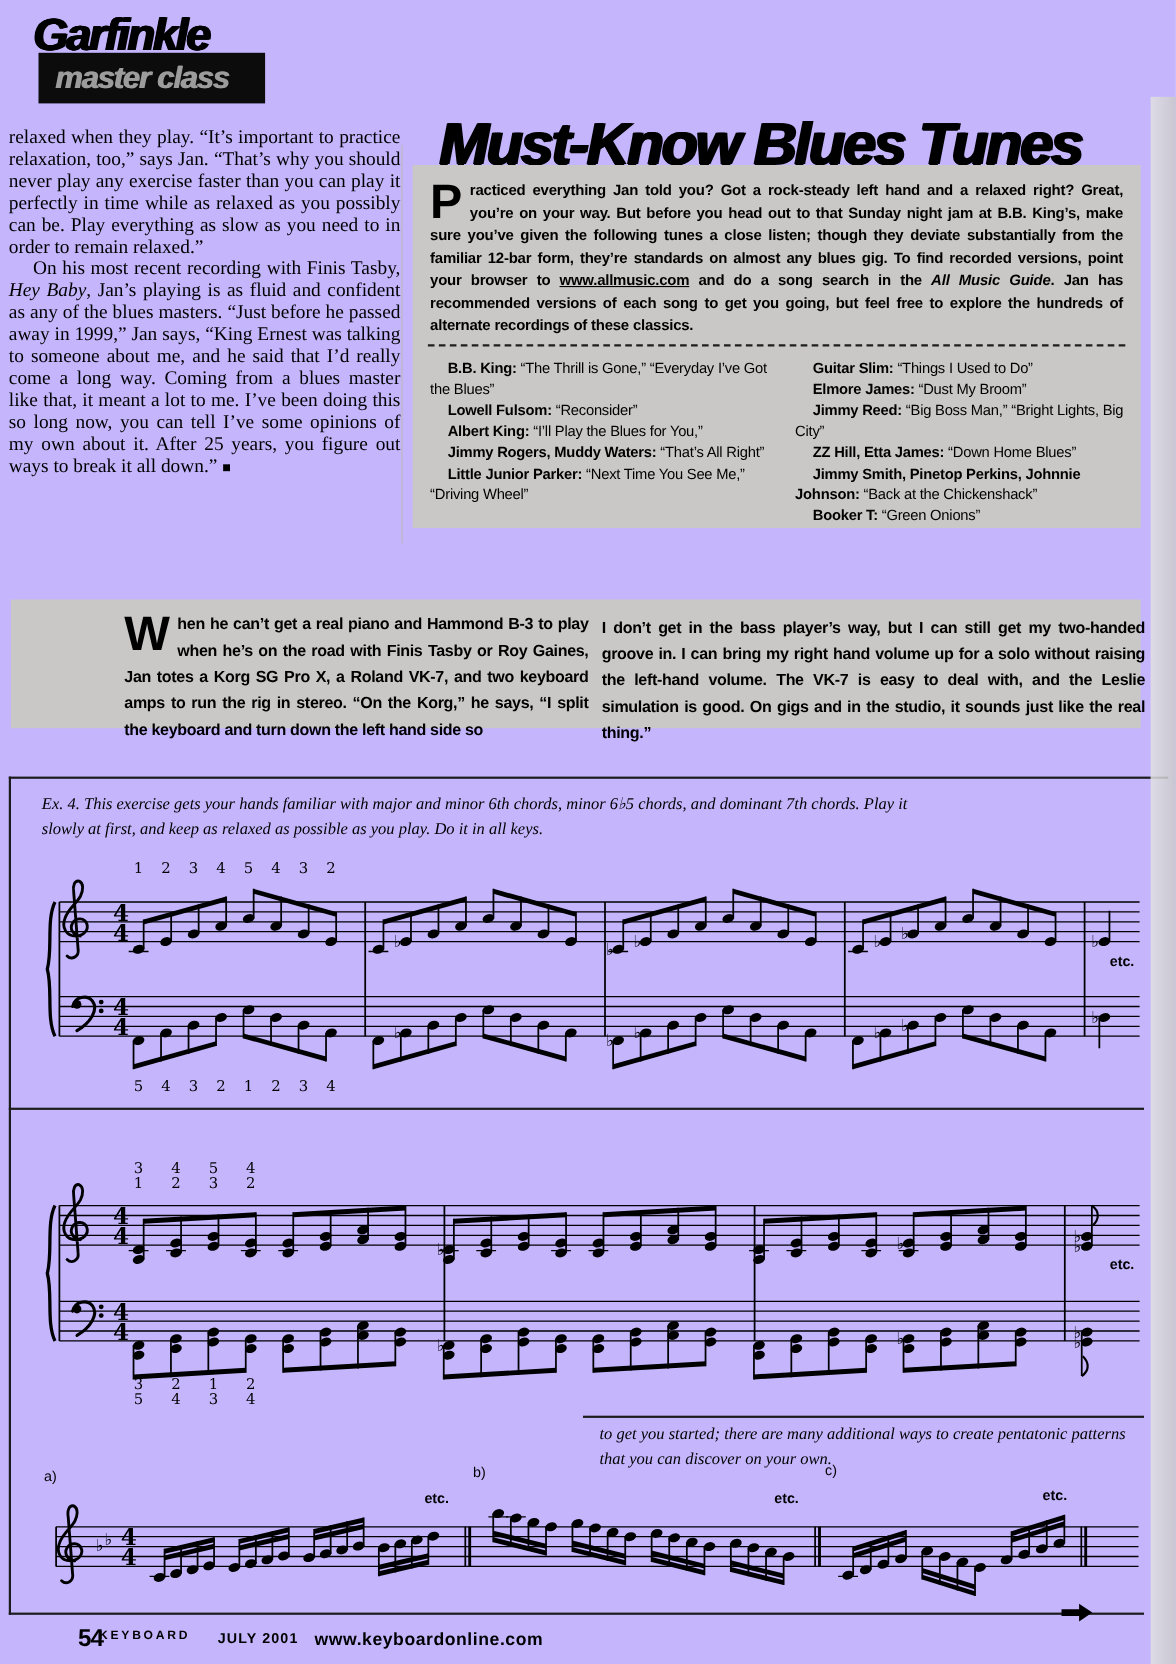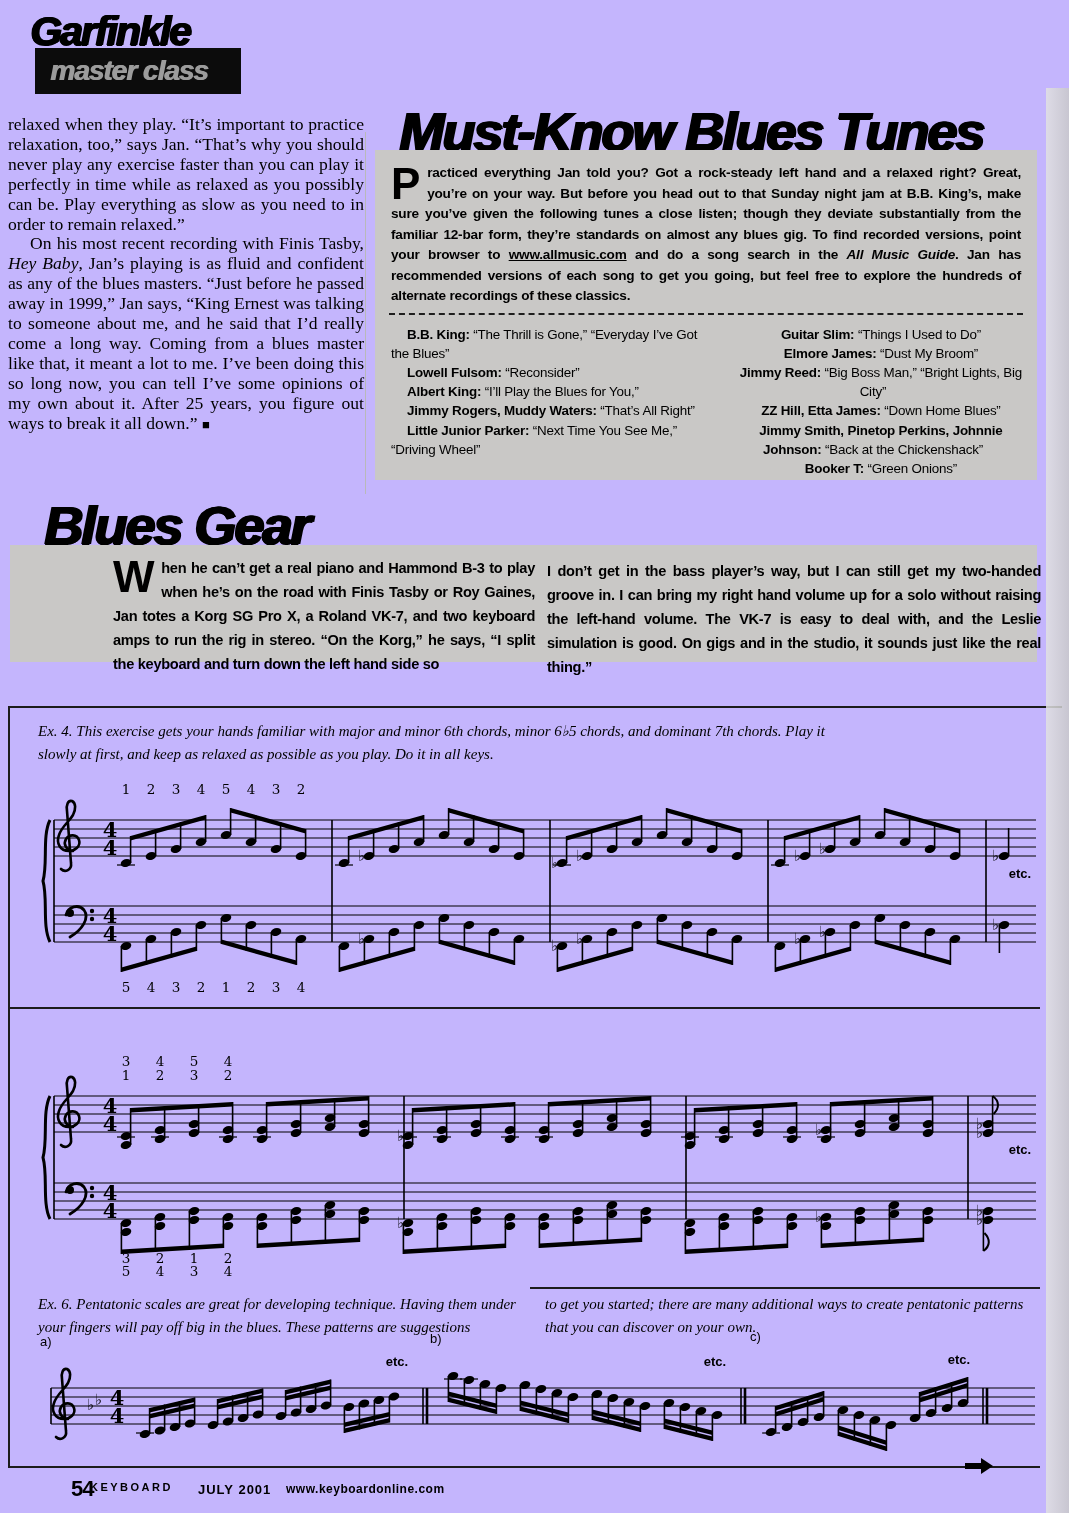--- a/index.html
+++ b/index.html
@@ -32,39 +32,39 @@
   .graybox{background:#c9c8c6;}
   .intro{font-weight:bold;font-size:13.6px;line-height:20.5px;letter-spacing:-0.2px;
          text-align:justify;padding:13px 16px 0 16px;}
   .dropcap{float:left;font-weight:bold;font-size:44px;line-height:35px;padding:3px 7px 0 0;}
   .intro .u{text-decoration:underline;}
   .intro .it{font-style:italic;font-weight:bold;}
   .dash-sep{border-top:2px dashed #1e1e1e;margin:6px 14px 8px 14px;height:0;}
   .tune-cols{display:flex;padding:2px 14px 0 16px;}
   .tune-col{font-size:13.4px;line-height:19.2px;letter-spacing:-0.2px;}
   .tune-col.left{width:322px;margin-right:18px;}
-  .tune-col.right{width:308px;text-align:center;}
+  .tune-col.right{width:308px;}
   .tune b{font-weight:bold;padding-left:16px;}
   .tune span{font-weight:normal;}
 
   .gear-col{font-weight:bold;font-size:14.6px;line-height:24px;letter-spacing:-0.3px;text-align:justify;}
 
   
   .rule-h{background:#1c1c1c;height:2px;}
   .rule-v{background:#1c1c1c;width:2px;}
 
   
   .caption{font-family:"Liberation Serif",serif;font-style:italic;font-size:15px;line-height:23px;}
   .seclabel{font-size:13px;font-family:"Liberation Sans",sans-serif;}
 
   
   .f-num{font-size:22px;font-weight:bold;letter-spacing:-1px;}
   .f-mag{font-size:11px;font-weight:bold;letter-spacing:2.5px;}
   .f-date{font-size:13px;font-weight:bold;letter-spacing:1px;}
-  .f-url{font-size:12px;font-weight:bold;letter-spacing:0.5px;}
+  .f-url{font-size:16px;font-weight:bold;letter-spacing:0.5px;}
 
   .scan-edge{background:linear-gradient(to right,#e2e2e2,#c9c9c9);opacity:.85;}
   svg text{user-select:none;}
 </style>
 </head>
 <body>
 
 <div class="page">
 
   <div class="abs brand" style="left:30px;top:8px;">Garfinkle</div>
@@ -96,21 +96,20 @@
           <div class="tune"><b>Guitar Slim:</b><span> “Things I Used to Do”</span></div>
           <div class="tune"><b>Elmore James:</b><span> “Dust My Broom”</span></div>
           <div class="tune"><b>Jimmy Reed:</b><span> “Big Boss Man,” “Bright Lights, Big City”</span></div>
           <div class="tune"><b>ZZ Hill, Etta James:</b><span> “Down Home Blues”</span></div>
           <div class="tune"><b>Jimmy Smith, Pinetop Perkins, Johnnie Johnson:</b><span> “Back at the Chickenshack”</span></div>
           <div class="tune"><b>Booker T:</b><span> “Green Onions”</span></div>
         </div>
     </div>
   </div>
 
-  <div class="abs headline h-large" style="left:44px;top:494px;">Blues Gear</div>
   <div class="abs graybox" style="left:10px;top:545px;width:1027px;height:117px;">
     <div class="abs gear-col" style="left:103px;top:11px;width:422px;">
       <span class="dropcap">W</span><span>hen he can’t get a real piano and Hammond B-3 to play when he’s on the road with Finis Tasby or Roy Gaines, Jan totes a Korg SG Pro X, a Roland VK-7, and two keyboard amps to run the rig in stereo. “On the Korg,” he says, “I split the keyboard and turn down the left hand side so</span>
     </div>
     <div class="abs gear-col" style="left:537px;top:14px;width:494px;">I don’t get in the bass player’s way, but I can still get my two-handed groove in. I can bring my right hand volume up for a solo without raising the left-hand volume. The VK-7 is easy to deal with, and the Leslie simulation is good. On gigs and in the studio, it sounds just like the real thing.”</div>
   </div>
 
   <div class="abs rule-h" style="left:8px;top:706px;width:1054px;"></div>
   <div class="abs rule-v" style="left:8px;top:706px;height:762px;"></div>
   <div class="abs rule-h" style="left:8px;top:1007px;width:1032px;"></div>
@@ -548,21 +547,20 @@
       <text x="96" y="213" font-family="&quot;DejaVu Serif&quot;,serif" font-size="13.5" font-weight="normal" text-anchor="middle">3</text>
       <text x="130" y="213" font-family="&quot;DejaVu Serif&quot;,serif" font-size="13.5" font-weight="normal" text-anchor="middle">2</text>
       <text x="164" y="213" font-family="&quot;DejaVu Serif&quot;,serif" font-size="13.5" font-weight="normal" text-anchor="middle">1</text>
       <text x="198" y="213" font-family="&quot;DejaVu Serif&quot;,serif" font-size="13.5" font-weight="normal" text-anchor="middle">2</text>
       <text x="96" y="226" font-family="&quot;DejaVu Serif&quot;,serif" font-size="13.5" font-weight="normal" text-anchor="middle">5</text>
       <text x="130" y="226" font-family="&quot;DejaVu Serif&quot;,serif" font-size="13.5" font-weight="normal" text-anchor="middle">4</text>
       <text x="164" y="226" font-family="&quot;DejaVu Serif&quot;,serif" font-size="13.5" font-weight="normal" text-anchor="middle">3</text>
       <text x="198" y="226" font-family="&quot;DejaVu Serif&quot;,serif" font-size="13.5" font-weight="normal" text-anchor="middle">4</text>
     </svg>
 
-  <div class="abs caption" style="left:38px;top:1293px;width:505px;">Ex. 6. Pentatonic scales are great for developing technique. Having them under your fingers will pay off big in the blues. These patterns are suggestions</div>
   <div class="abs caption" style="left:545px;top:1293px;width:496px;">to get you started; there are many additional ways to create pentatonic patterns that you can discover on your own.</div>
   <span class="abs seclabel" style="left:40px;top:1334px;">a)</span>
   <span class="abs seclabel" style="left:430px;top:1331px;">b)</span>
   <span class="abs seclabel" style="left:750px;top:1329px;">c)</span>
   <svg class="abs" id="ex6" style="left:25px;top:1346px;" width="1020" height="130" viewBox="0 0 1020 130">
       <line x1="26" y1="42" x2="1010" y2="42" stroke="#000" stroke-width="1.2"></line>
       <line x1="26" y1="51" x2="1010" y2="51" stroke="#000" stroke-width="1.2"></line>
       <line x1="26" y1="60" x2="1010" y2="60" stroke="#000" stroke-width="1.2"></line>
       <line x1="26" y1="69" x2="1010" y2="69" stroke="#000" stroke-width="1.2"></line>
       <line x1="26" y1="78" x2="1010" y2="78" stroke="#000" stroke-width="1.2"></line>

